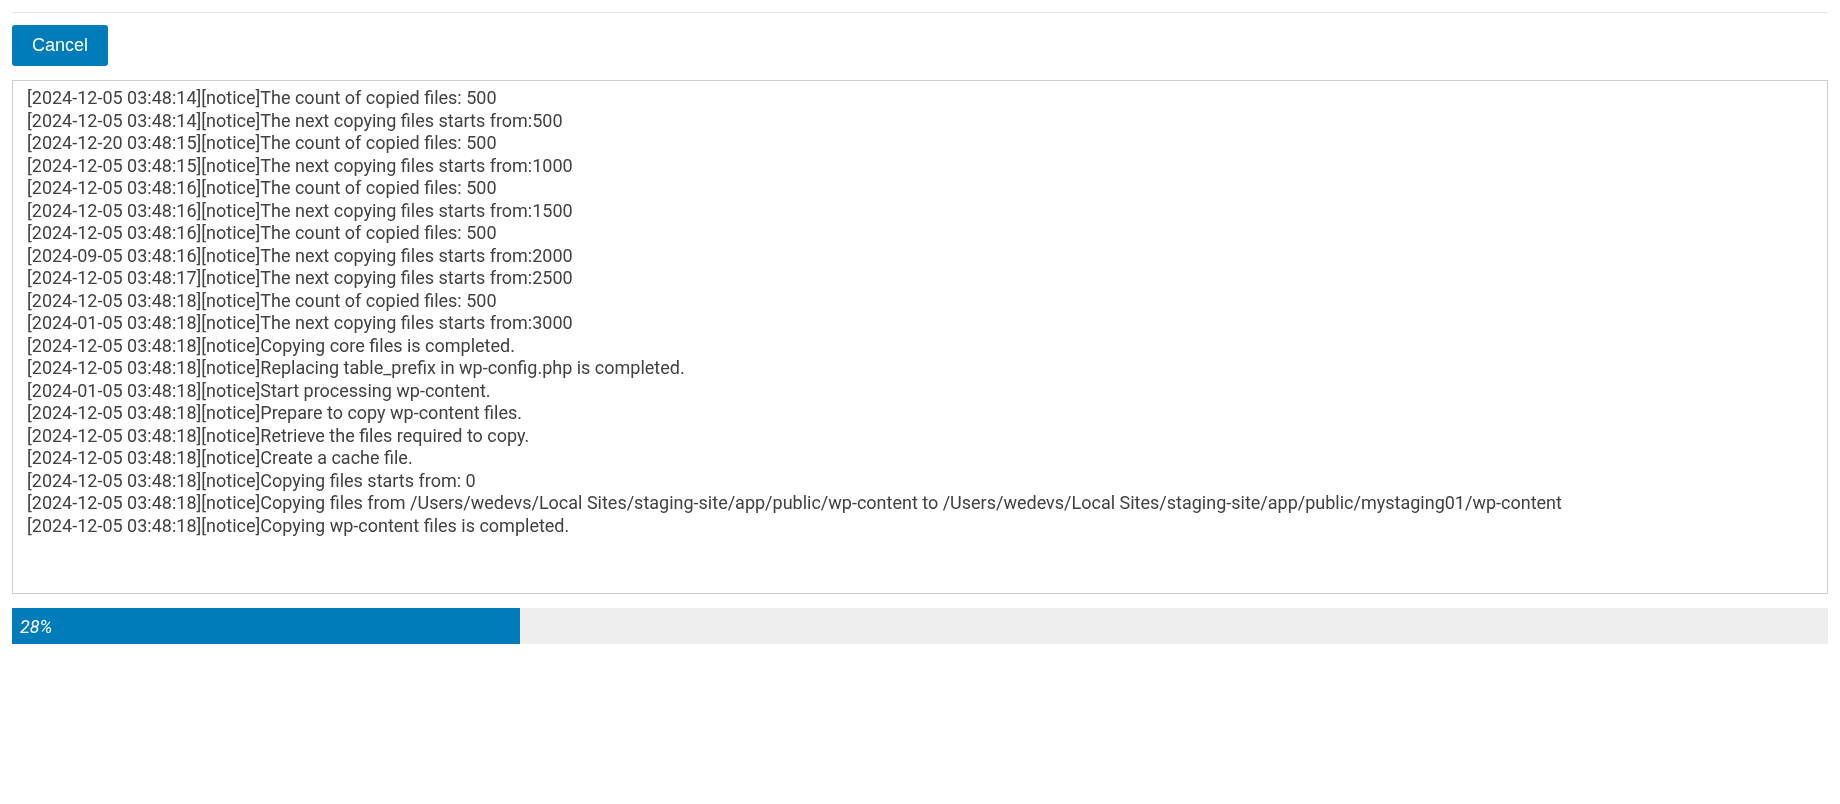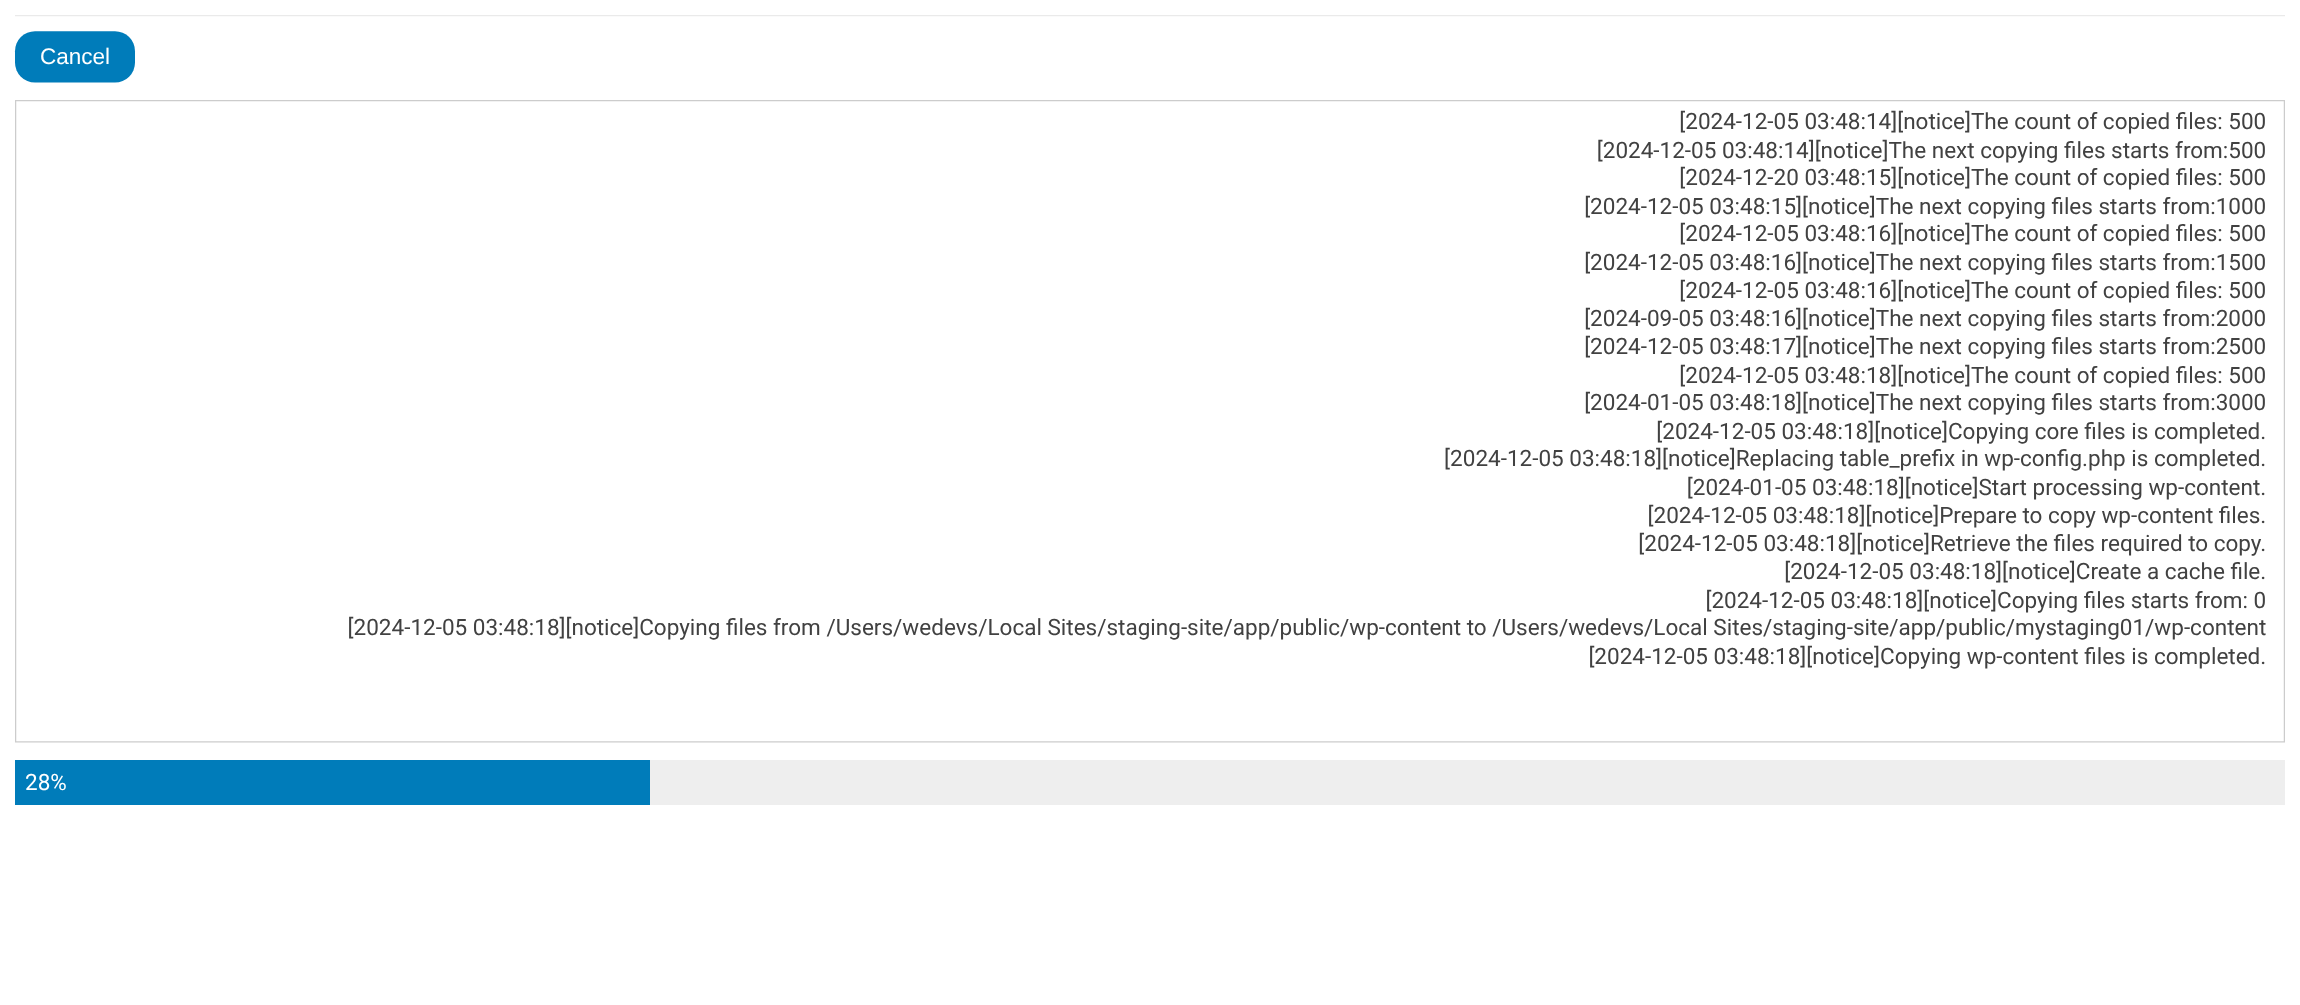--- a/index.html
+++ b/index.html
@@ -8,45 +8,45 @@
       padding: 12px;
       background: #fff;
       color: #333;
     }
     .cancel-btn {
       background: #007cba;
       color: #fff;
       border: none;
       padding: 10px 20px;
       font-size: 18px;
-      border-radius: 16px;
+      border-radius: 3px;
       cursor: pointer;
     }
     .log-box {
       margin-top: 14px;
       border: 1px solid #ccc;
       padding: 6px 14px;
       height: 500px;
       overflow-y: scroll;
       background: #fff;
       font-size: 18px;
       line-height: 1.25;
       color: #414141;
       font-family: -apple-system, BlinkMacSystemFont, "Segoe UI", Roboto, sans-serif;
-      text-align: right;
     }
     .log-line {
       display: block;
     }
     .progress-wrap {
       margin-top: 14px;
       background: #eeeeee;
       height: 36px;
       width: 100%;
       position: relative;
+      font-style: italic;
     }
     .progress-bar {
       background: #007cba;
       height: 100%;
       color: #fff;
       display: flex;
       align-items: center;
       padding-left: 8px;
       font-size: 18px;
       box-sizing: border-box;

